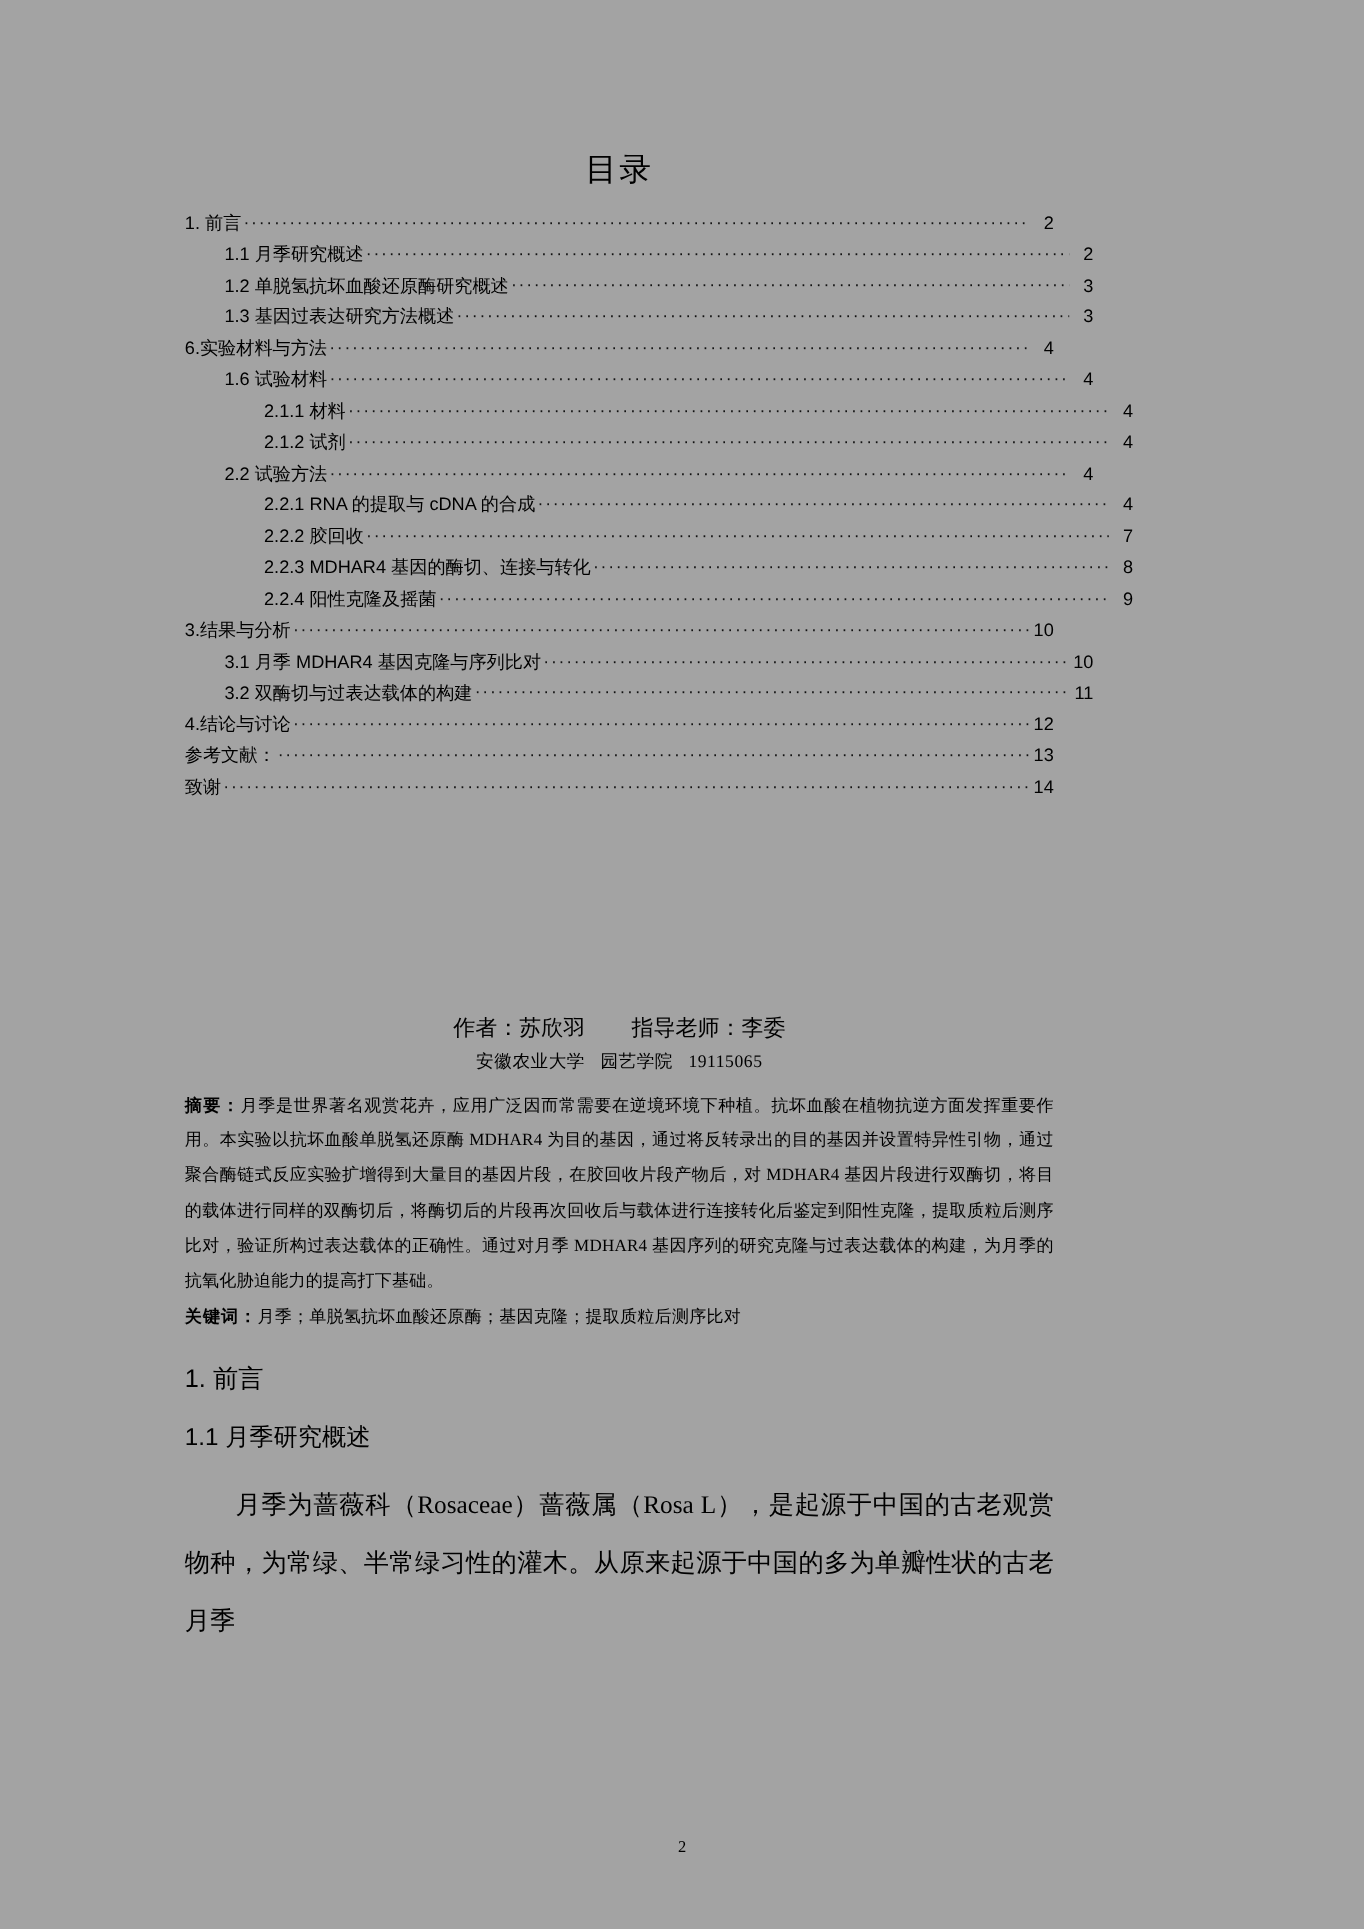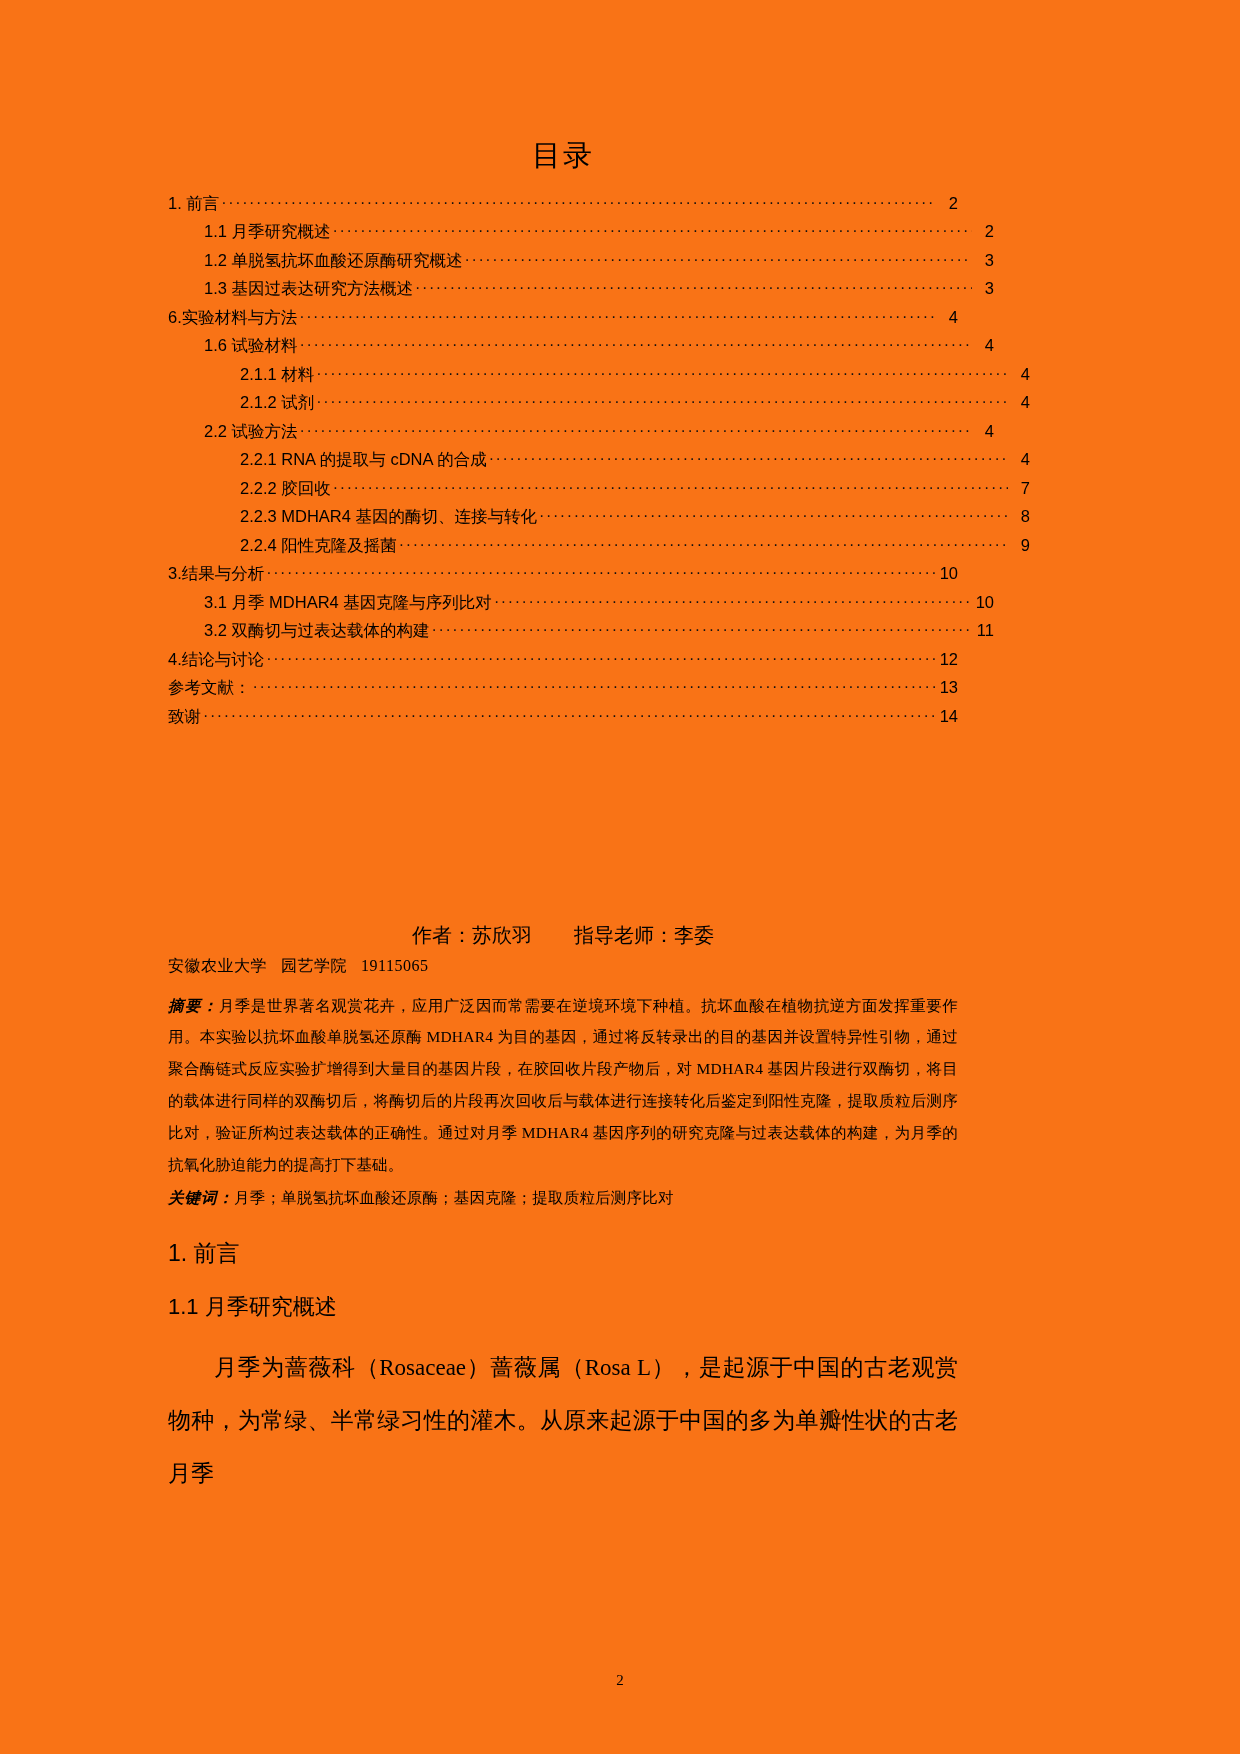--- a/index.html
+++ b/index.html
@@ -10,21 +10,21 @@
   }
   body {
     font-family: "Liberation Serif", "DejaVu Serif", serif;
     color: #000000;
   }
   .page {
     position: relative;
     width: 1240px;
     height: 1754px;
     margin: 0 auto;
-    background: #f97316;
+    background: #a3a3a3;
     box-sizing: border-box;
     overflow: hidden;
   }
   .content {
     position: absolute;
     left: 168px;
     top: 0;
     width: 790px;
   }
 
@@ -92,21 +92,21 @@
   }
   .art-authors {
     text-align: center;
     font-family: "Liberation Serif", "DejaVu Serif", serif;
     font-size: 20px;
     line-height: 1.4;
     margin-bottom: 6px;
   }
   .art-authors .sep { display: inline-block; width: 42px; }
   .art-affil {
-    text-align: left;
+    text-align: center;
     font-family: "Liberation Serif", "DejaVu Serif", serif;
     font-size: 16px;
     line-height: 1.4;
     margin-bottom: 12px;
     letter-spacing: 0.5px;
   }
   .art-affil .gapsm { display: inline-block; width: 14px; }
 
   
   .abstract, .keywords {
@@ -114,21 +114,20 @@
     font-size: 15.5px;
     line-height: 2.05;
     text-align: justify;
     text-justify: inter-ideograph;
     letter-spacing: 0.2px;
   }
   .abstract { margin-bottom: 2px; }
   .abstract .lead, .keywords .lead {
     font-weight: bold;
     letter-spacing: 1px;
-    font-style: italic;
   }
   .keywords { margin-bottom: 6px; }
 
   
   .h1 {
     font-family: "Liberation Sans", "DejaVu Sans", sans-serif;
     font-size: 23px;
     font-weight: 400;
     margin: 26px 0 26px 0;
     line-height: 1.2;

